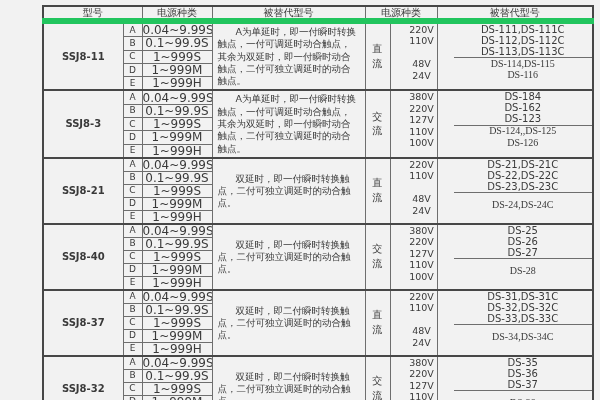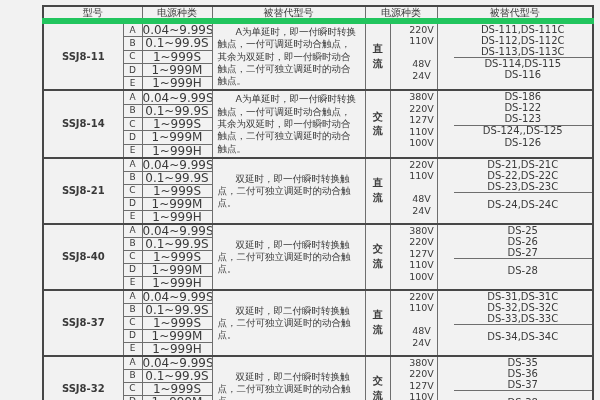--- a/index.html
+++ b/index.html
@@ -39,31 +39,30 @@
   td.contact{vertical-align:middle;white-space:normal;}
   .contact-text{
     text-align:left;font-size:9.5px;line-height:12.3px;
     padding:2px 5px;text-indent:1.9em;
     word-break:break-all;
   }
   td.acdc{white-space:normal;}
   .vtext{
     display:inline-block;width:1.05em;
     word-break:break-all;line-height:1.45;font-size:10px;
-    text-align:right;
-    font-weight:bold;
+    text-align:left;
   }
   td.volt,td.repl{vertical-align:top;}
   .colfill{height:57px;display:flex;flex-direction:column;padding-left:16px;}
   .vslot{flex:1;display:flex;align-items:center;justify-content:center;font-size:9.5px;}
   .repl-top{
     height:60%;display:flex;flex-direction:column;
     border-bottom:1px solid #6e6e6e;box-sizing:border-box;
   }
-  .repl-bottom{height:40%;display:flex;flex-direction:column;justify-content:space-around;}
+  .repl-bottom{height:40%;display:flex;flex-direction:column;justify-content:space-around;font-family:Liberation Serif, serif;}
   .rslot{flex:1;display:flex;align-items:center;justify-content:center;font-size:10px;}
 </style>
 </head>
 <body>
 
 <table class="spec">
   <colgroup>
     <col class="c-model">
       <col class="c-letter">
       <col class="c-delay">
@@ -126,43 +125,43 @@
   <tr>
     <td class="letter">D</td>
     <td class="delay">1~999M</td>
   </tr>
   <tr>
     <td class="letter">E</td>
     <td class="delay">1~999H</td>
   </tr>
 
   <tr class="section-start">
-    <td class="model" rowspan="5">SSJ8-14</td>
+    <td class="model" rowspan="5">SSJ8-3</td>
     <td class="letter">A</td>
     <td class="delay">0.04~9.99S</td>
     <td class="contact" rowspan="5">
       <div class="contact-text">A为单延时，即一付瞬时转换触点，一付可调延时动合触点，其余为双延时，即一付瞬时动合触点，二付可独立调延时的动合触点。</div>
     </td>
     <td class="acdc" rowspan="5">
       <span class="vtext">交流</span>
     </td>
     <td class="volt" rowspan="5">
       <div class="colfill">
         <div class="vslot">380V</div>
         <div class="vslot">220V</div>
         <div class="vslot">127V</div>
         <div class="vslot">110V</div>
         <div class="vslot">100V</div>
       </div>
     </td>
     <td class="repl" rowspan="5">
       <div class="colfill">
         <div class="repl-top">
-          <div class="rslot">DS-186</div>
-          <div class="rslot">DS-122</div>
+          <div class="rslot">DS-184</div>
+          <div class="rslot">DS-162</div>
           <div class="rslot">DS-123</div>
         </div>
         <div class="repl-bottom">
           <div class="rslot">DS-124,,DS-125</div>
           <div class="rslot">DS-126</div>
         </div>
       </div>
     </td>
   </tr>
   <tr>

